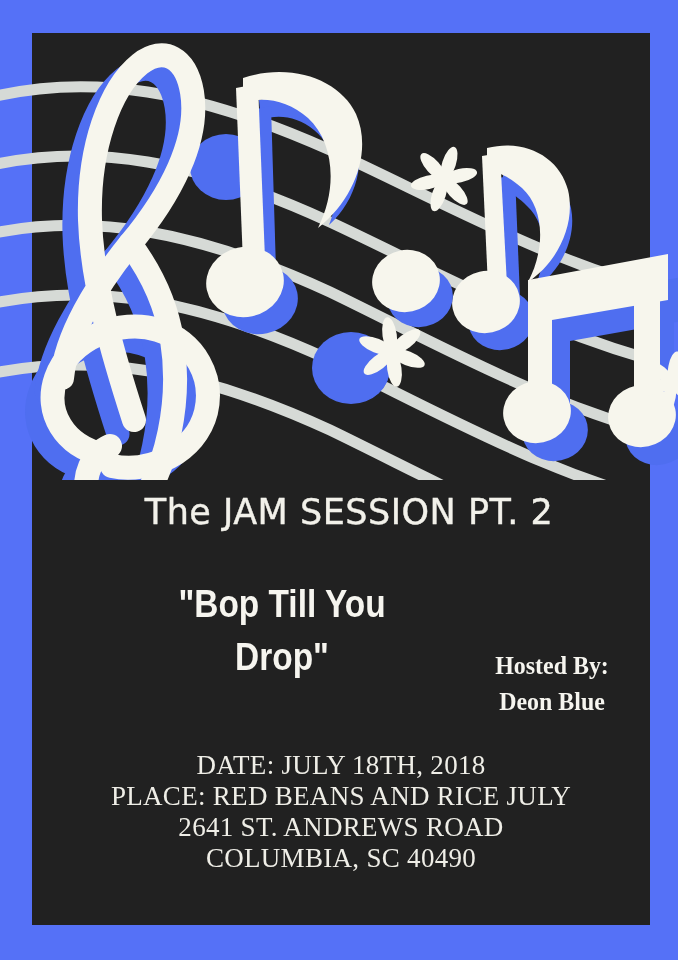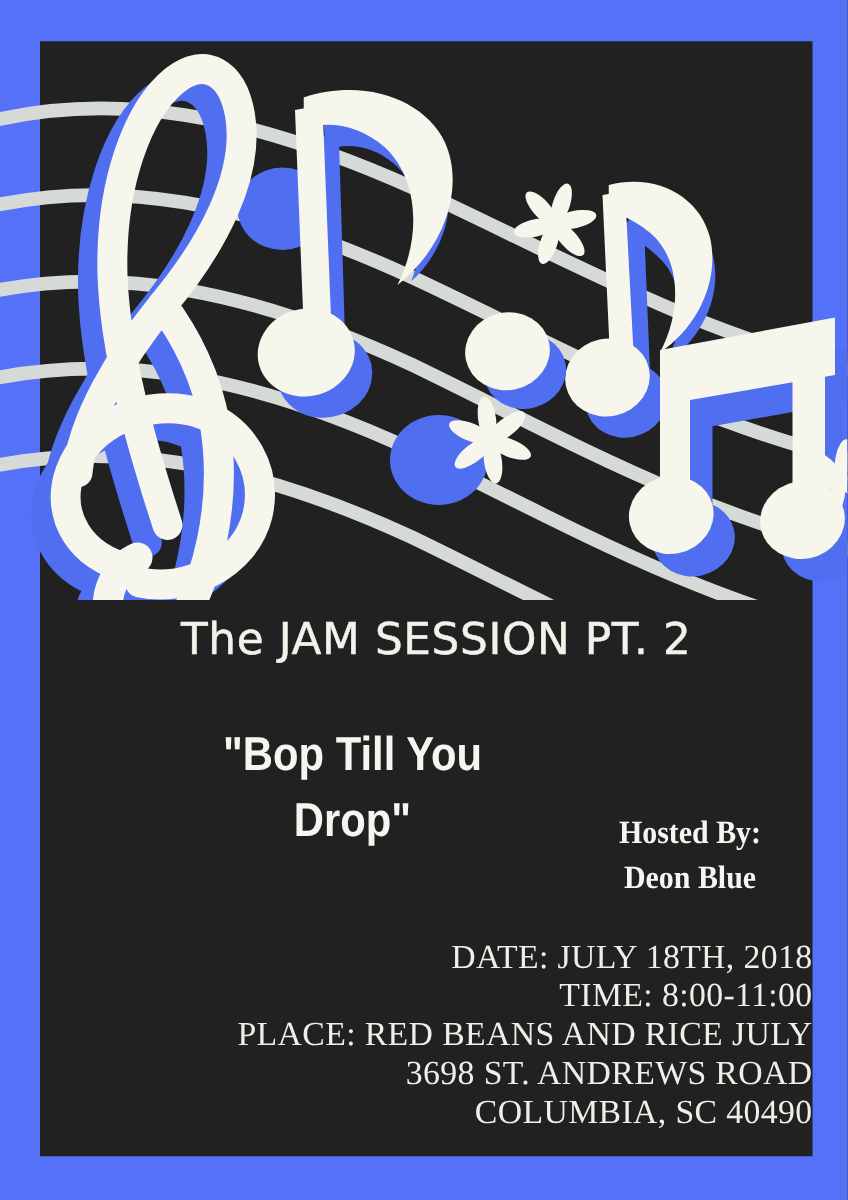--- a/index.html
+++ b/index.html
@@ -55,21 +55,21 @@
     color:#f6f5ef;
     font-family:"Liberation Serif", serif;
     font-weight:bold;
     font-size:26px;
     line-height:36px;
     transform:scaleX(0.92);
     transform-origin:center top;
   }
   .host .l2{display:block;}
   .details{
-    position:absolute;left:0;top:280px;width:618px;text-align:right;
+    position:absolute;left:0;top:280px;width:618px;text-align:center;
     color:#efeee7;
     font-family:"Liberation Serif", serif;
     font-size:27px;
     line-height:31px;
     letter-spacing:0.3px;
   }
   .details span{display:block;white-space:nowrap;}
 </style>
 </head>
 <body>
@@ -218,20 +218,19 @@
       <span class="l2">Drop"</span>
     </div>
 
     <div class="host">
       <span class="l1">Hosted By:</span>
       <span class="l2">Deon Blue</span>
     </div>
 
     <div class="details">
       <span>DATE: JULY 18TH, 2018</span>
-      <span>TIME: 8:00-11:00</span>
       <span>PLACE: RED BEANS AND RICE JULY</span>
-      <span>3698 ST. ANDREWS ROAD</span>
+      <span>2641 ST. ANDREWS ROAD</span>
       <span>COLUMBIA, SC 40490</span>
     </div>
 
   </div>
 </div>
 
 </body></html>

